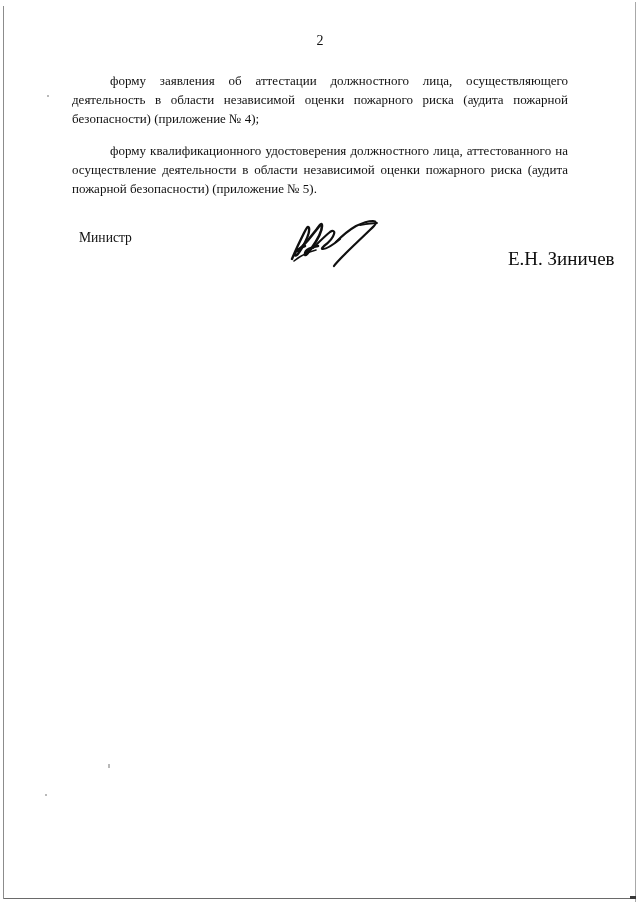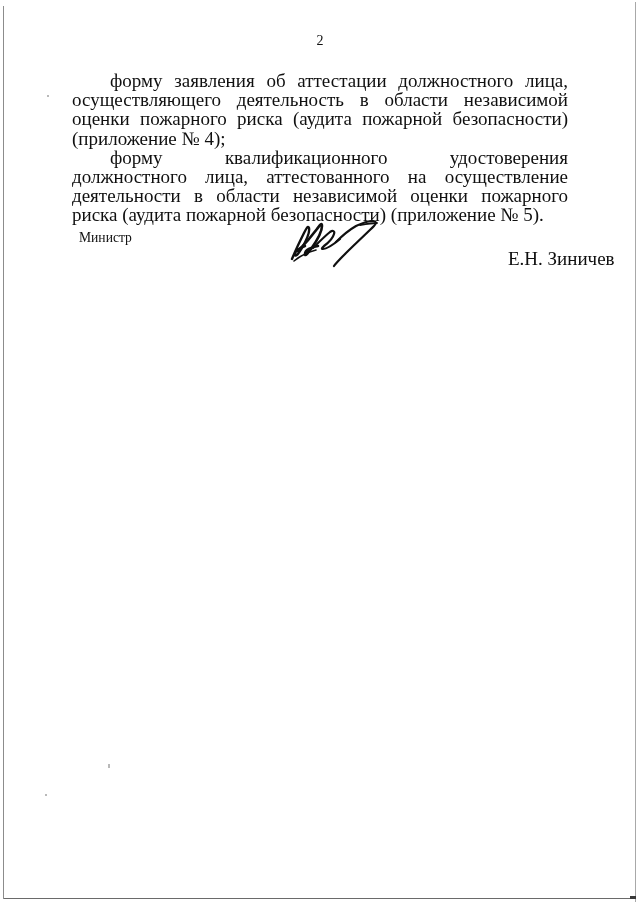--- a/index.html
+++ b/index.html
@@ -67,27 +67,27 @@
   .body-text {
     position: absolute;
     left: 72px;
     top: 71px;
     width: 496px;
   }
   .para {
     text-align: justify;
     text-justify: inter-word;
     text-indent: 38px;
-    font-size: 19px;
+    font-size: 13px;
     line-height: 19.2px;
     margin: 0;
     hyphens: none;
   }
   .para + .para {
-    margin-top: 0;
+    margin-top: 12px;
   }
 
   .signature-block {
     position: absolute;
     left: 0;
     top: 225px;
     width: 556px;
     height: 70px;
   }
   .sig-role {

